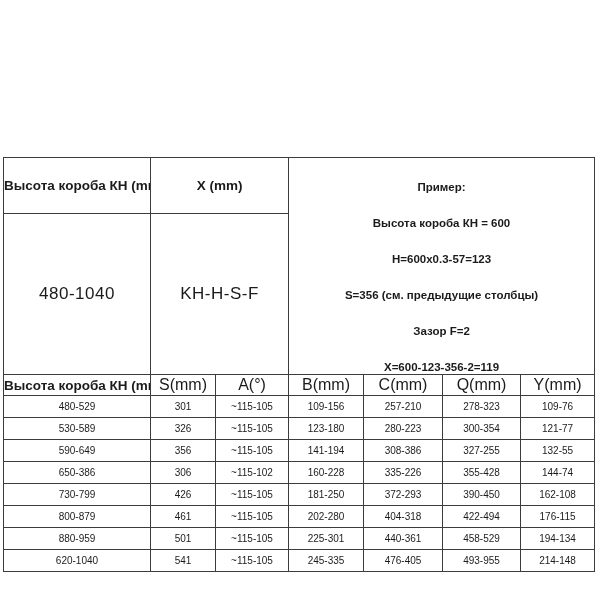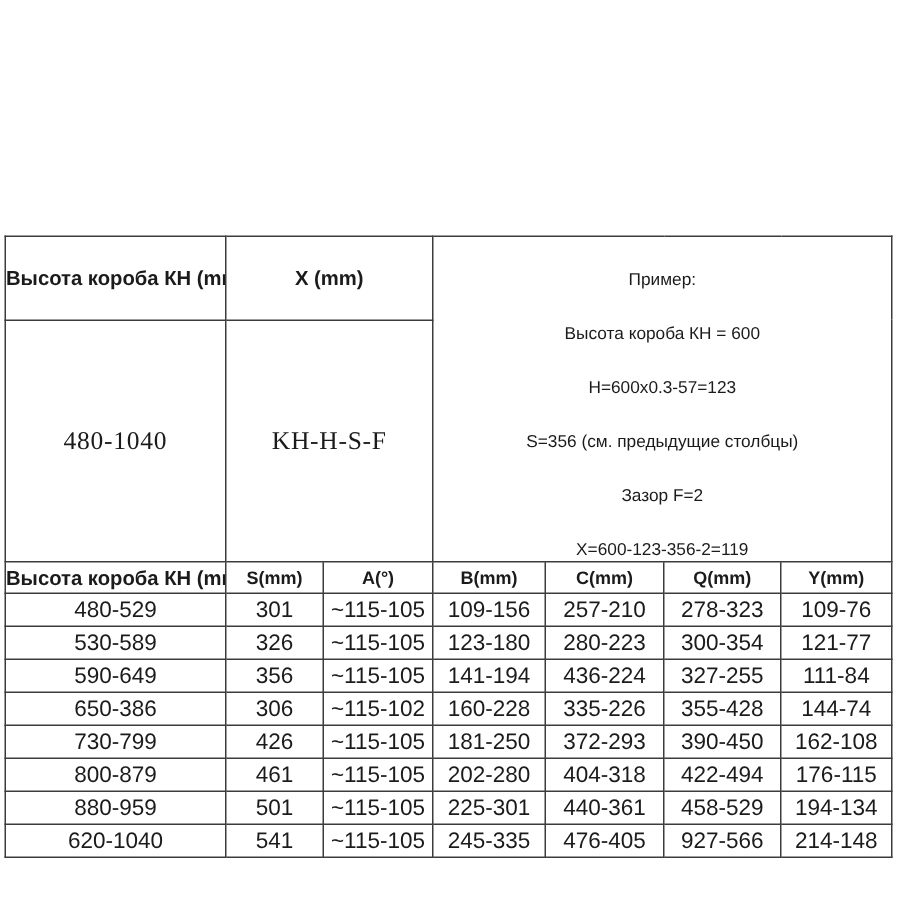--- a/index.html
+++ b/index.html
@@ -37,40 +37,39 @@
   tr.r-hdr2   { height: 21px; }
   tr.r-data   { height: 22px; }
   .c-hdr-bold {
     font-weight: bold;
     font-size: 13.5px;
   }
   .c-big {
     font-size: 17px;
     font-weight: 400;
     letter-spacing: 0.5px;
-    font-family: Liberation Serif, serif;
   }
   .c-hdr {
-    font-size: 12px;
-    font-weight: 700;
+    font-size: 16px;
+    font-weight: 400;
   }
   .c-val {
-    font-size: 15px;
+    font-size: 10px;
     font-weight: 400;
   }
   td.c-example {
     text-align: left;
     vertical-align: top;
     padding: 5px 4px 0 22px;
     white-space: normal;
   }
   .ex-line {
     font-size: 11.5px;
     line-height: 13px;
-    font-weight: 400;
+    font-weight: 700;
     margin-top: 23px;
   }
 </style>
 </head>
 <body>
 
 <div id="canvas">
   <table class="spec">
     <colgroup>
       <col style="width:147px">
@@ -126,23 +125,23 @@
       <td class="c-val">123-180</td>
       <td class="c-val">280-223</td>
       <td class="c-val">300-354</td>
       <td class="c-val">121-77</td>
     </tr>
     <tr class="r-data">
       <td class="c-val">590-649</td>
       <td class="c-val">356</td>
       <td class="c-val">~115-105</td>
       <td class="c-val">141-194</td>
-      <td class="c-val">436-224</td>
+      <td class="c-val">308-386</td>
       <td class="c-val">327-255</td>
-      <td class="c-val">111-84</td>
+      <td class="c-val">132-55</td>
     </tr>
     <tr class="r-data">
       <td class="c-val">650-386</td>
       <td class="c-val">306</td>
       <td class="c-val">~115-102</td>
       <td class="c-val">160-228</td>
       <td class="c-val">335-226</td>
       <td class="c-val">355-428</td>
       <td class="c-val">144-74</td>
     </tr>
@@ -172,18 +171,18 @@
       <td class="c-val">440-361</td>
       <td class="c-val">458-529</td>
       <td class="c-val">194-134</td>
     </tr>
     <tr class="r-data">
       <td class="c-val">620-1040</td>
       <td class="c-val">541</td>
       <td class="c-val">~115-105</td>
       <td class="c-val">245-335</td>
       <td class="c-val">476-405</td>
-      <td class="c-val">927-566</td>
+      <td class="c-val">493-955</td>
       <td class="c-val">214-148</td>
     </tr>
   </tbody>
     </table>
 </div>
 
 </body></html>

